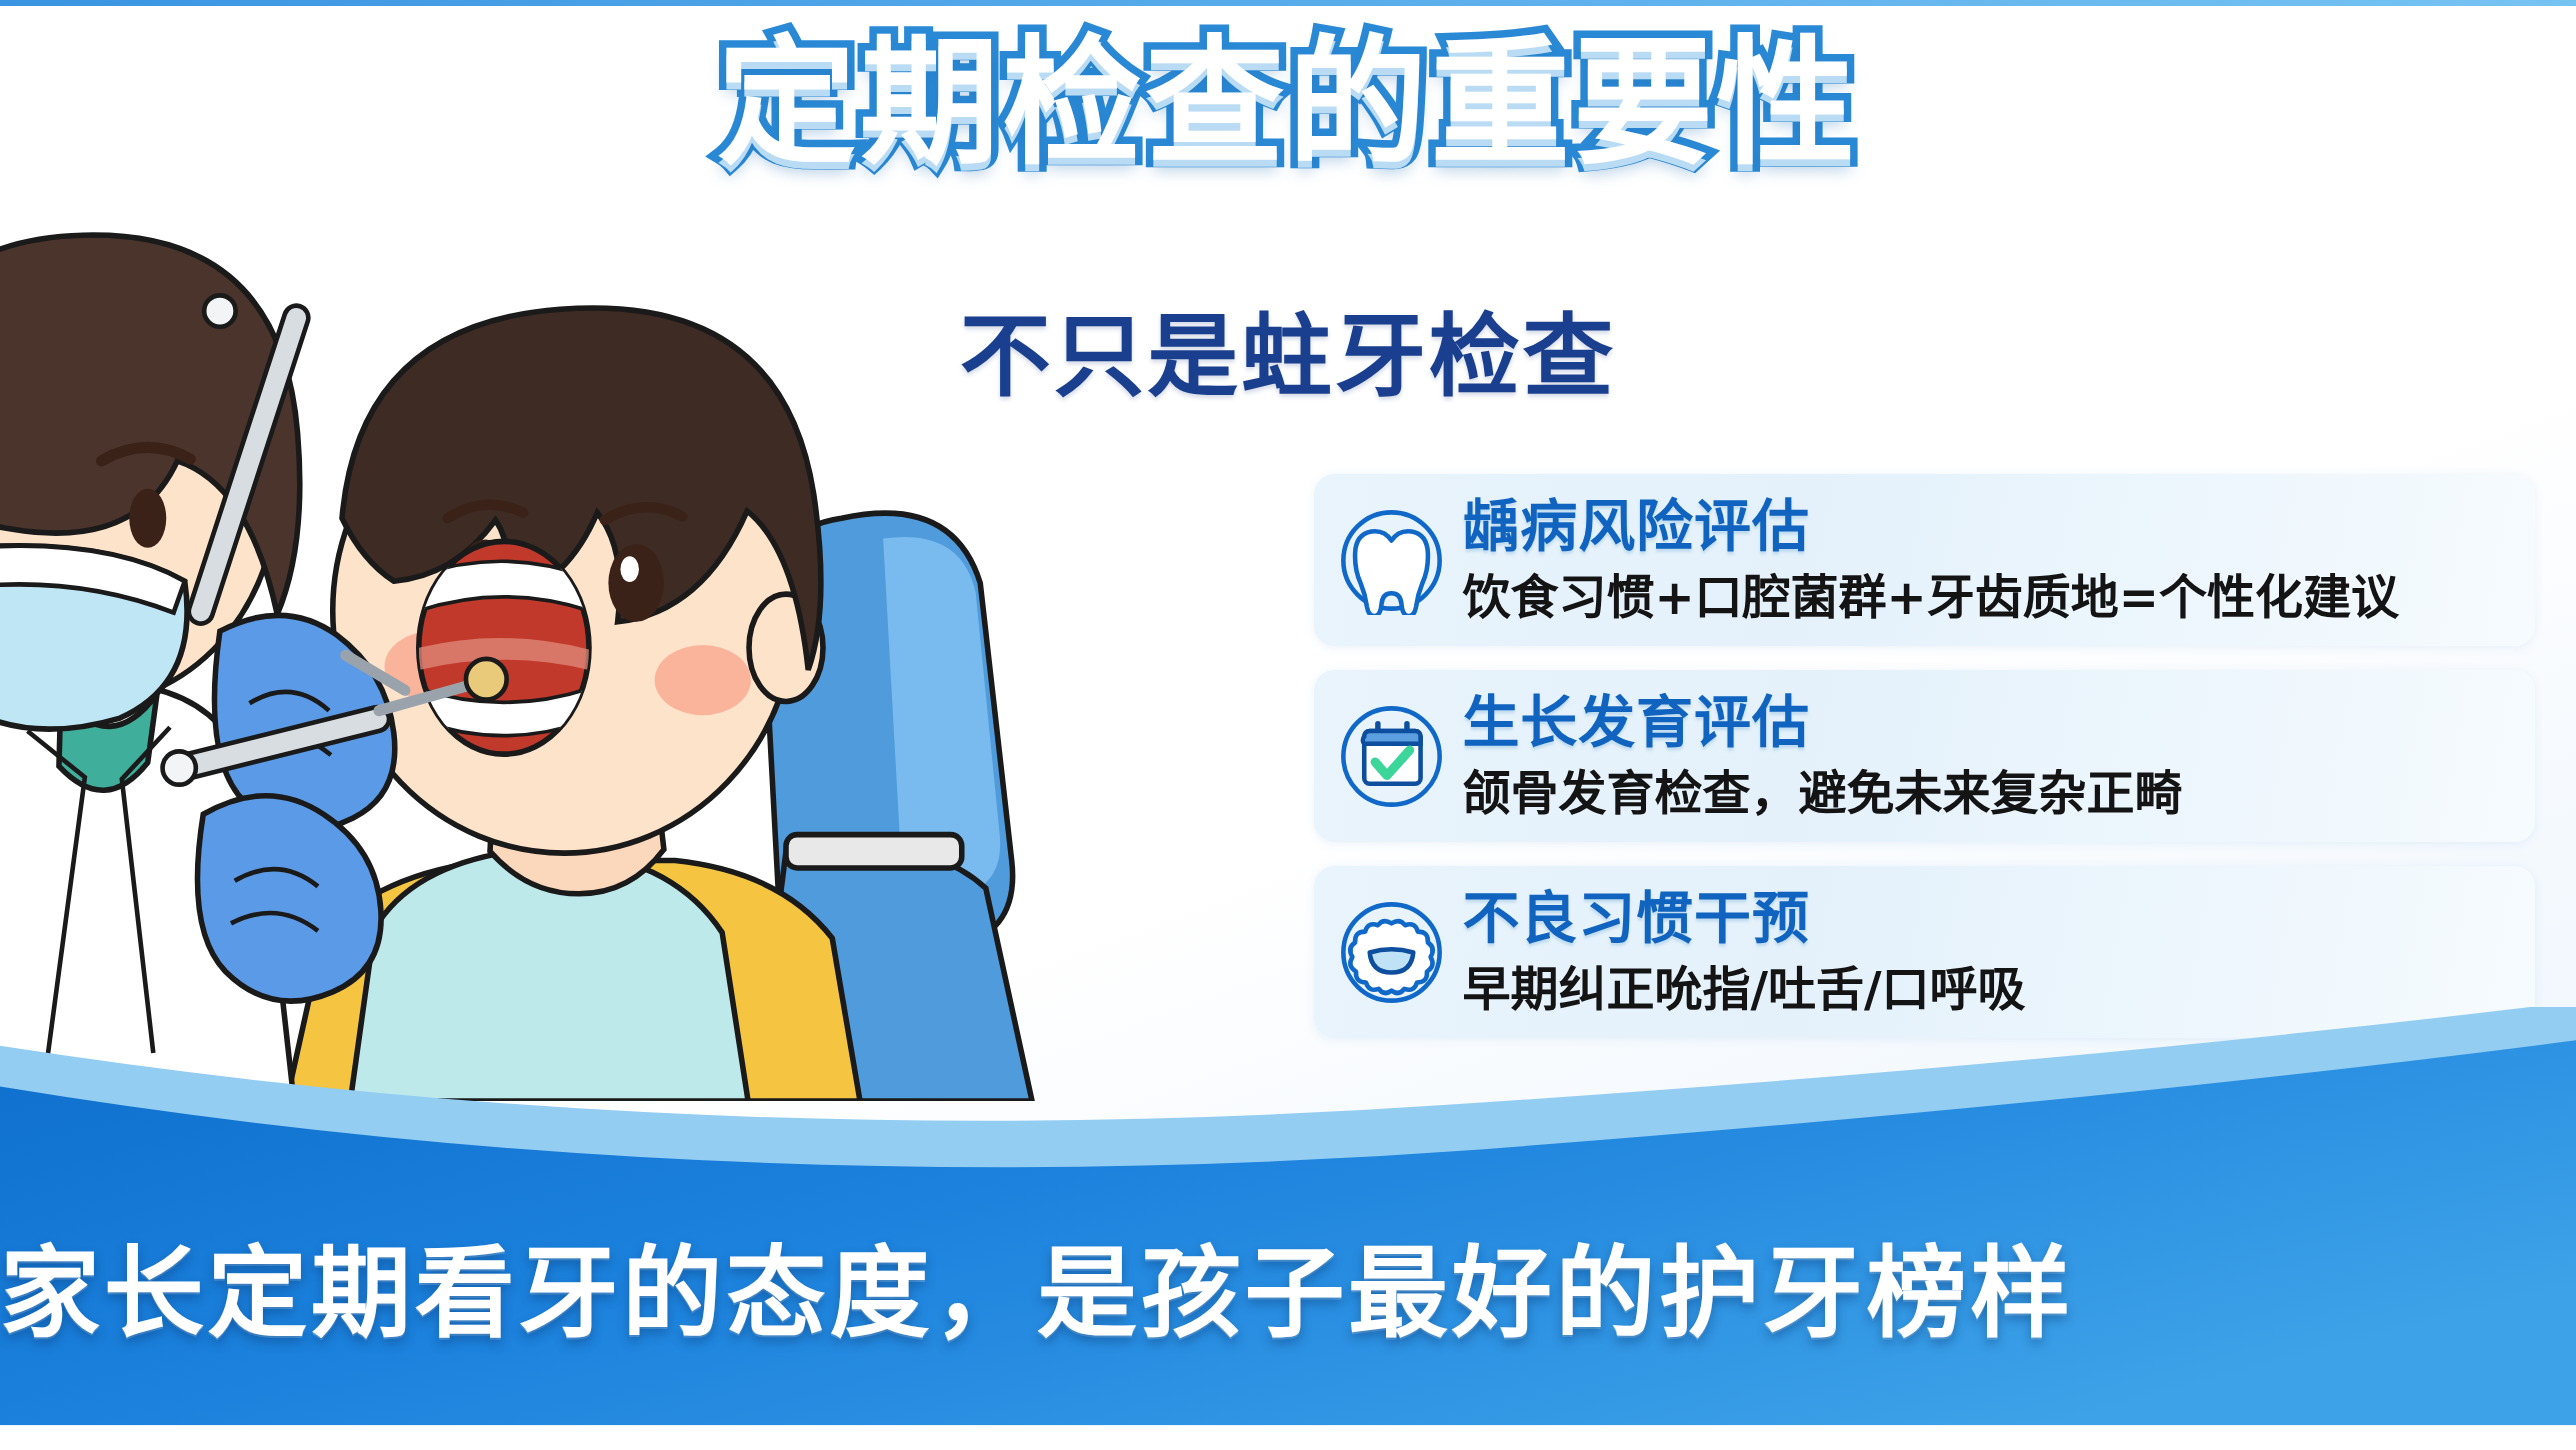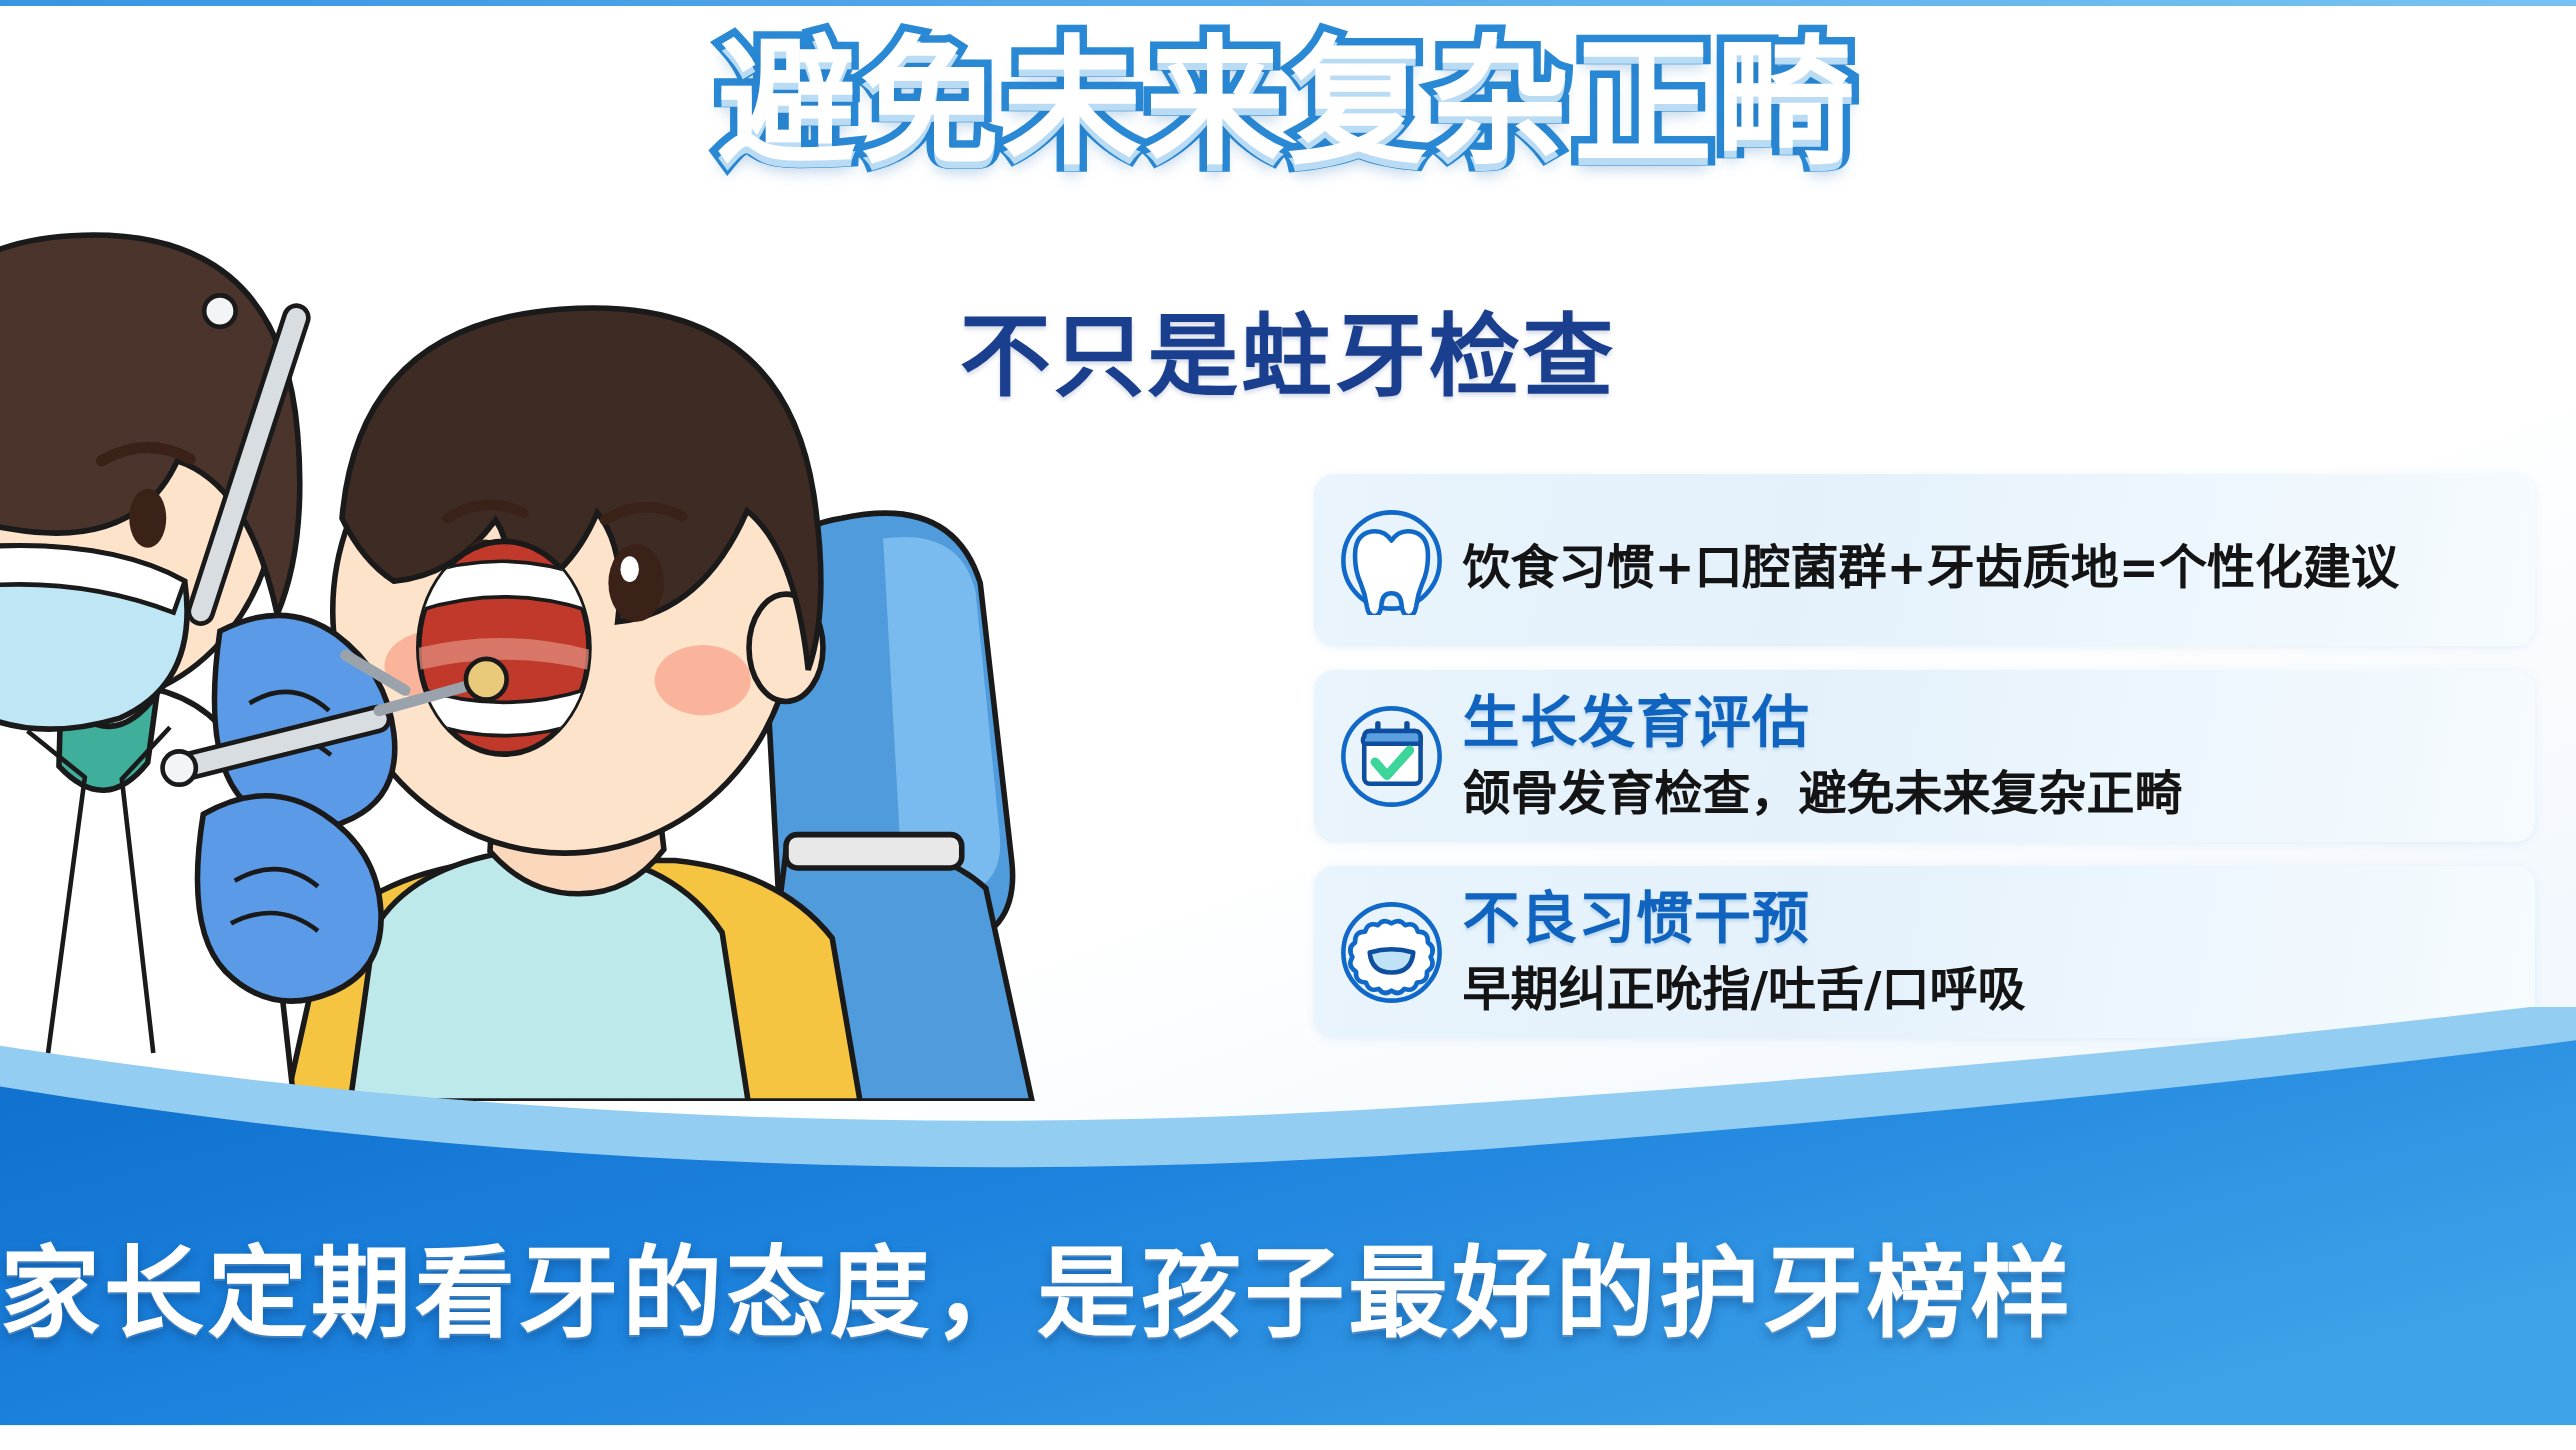--- a/index.html
+++ b/index.html
@@ -83,21 +83,21 @@
   }
 </style>
 </head>
 <body>
 
 <div class="stage">
 
   <div class="top-rule"></div>
 
   <div class="title-wrap">
-    <div class="main-title">避免未来复杂正畸</div>
+    <div class="main-title">定期检查的重要性</div>
   </div>
   <div class="sub-title">不只是蛀牙检查</div>
 
   <div class="illus">
     <svg viewBox="0 0 1360 960" xmlns="http://www.w3.org/2000/svg">
       <defs>
         <clipPath id="mouthclip">
             <ellipse cx="575" cy="470" rx="92" ry="115"></ellipse>
           </clipPath>
       </defs>
@@ -187,20 +187,21 @@
     <div class="card">
       <div class="card-ico">
         <svg viewBox="0 0 120 120" xmlns="http://www.w3.org/2000/svg">
           <circle cx="60" cy="60" r="53" fill="none" stroke="#1068c8" stroke-width="5"></circle>
           <path d="M60 38 q-8 -12 -22 -10 q-17 3 -18 23 q-1 19 6 34 q5 12 7 26 q2 11 9 10 q6 -1 7 -13
                    q1 -12 11 -12 q10 0 11 12 q1 12 7 13 q7 1 9 -10 q2 -14 7 -26 q7 -15 6 -34
                    q-1 -20 -18 -23 q-14 -2 -22 10 z" fill="#ffffff" stroke="#1068c8" stroke-width="5" stroke-linejoin="round"></path>
         </svg>
       </div>
       <div class="card-txt">
+        <div class="card-title">龋病风险评估</div>
         <div class="card-desc">饮食习惯+口腔菌群+牙齿质地=个性化建议</div>
       </div>
     </div>
 
     <div class="card">
       <div class="card-ico">
         <svg viewBox="0 0 120 120" xmlns="http://www.w3.org/2000/svg">
           <circle cx="60" cy="60" r="53" fill="none" stroke="#1068c8" stroke-width="5"></circle>
           <line x1="45" y1="24" x2="45" y2="38" stroke="#0d4f9e" stroke-width="6" stroke-linecap="round"></line>
           <line x1="77" y1="24" x2="77" y2="38" stroke="#0d4f9e" stroke-width="6" stroke-linecap="round"></line>

